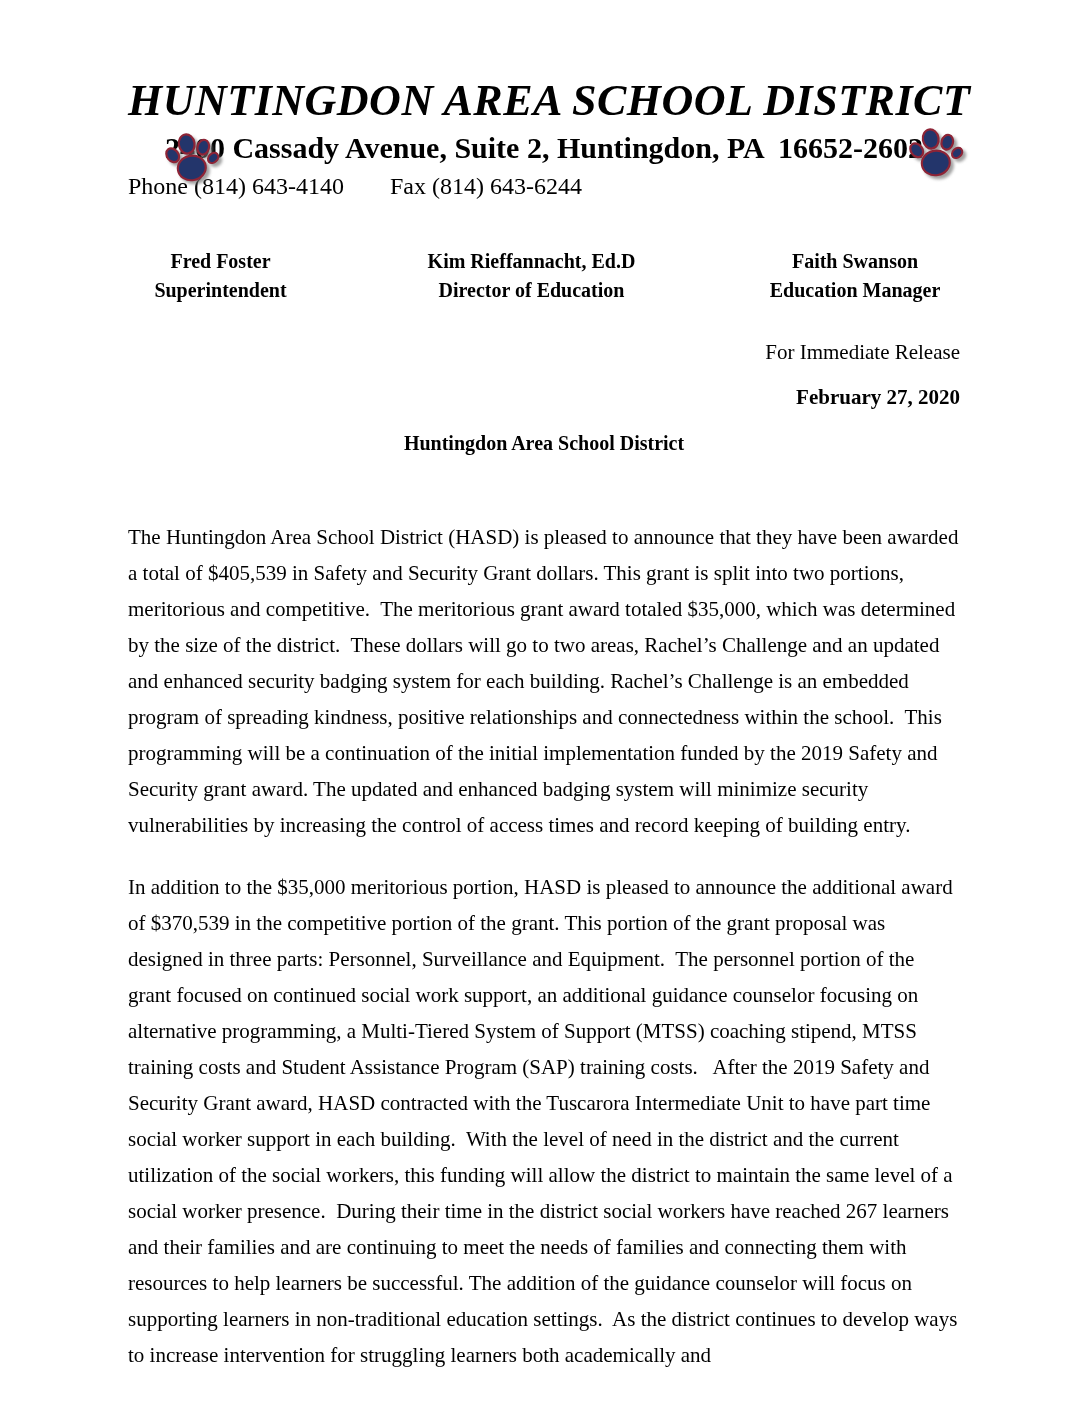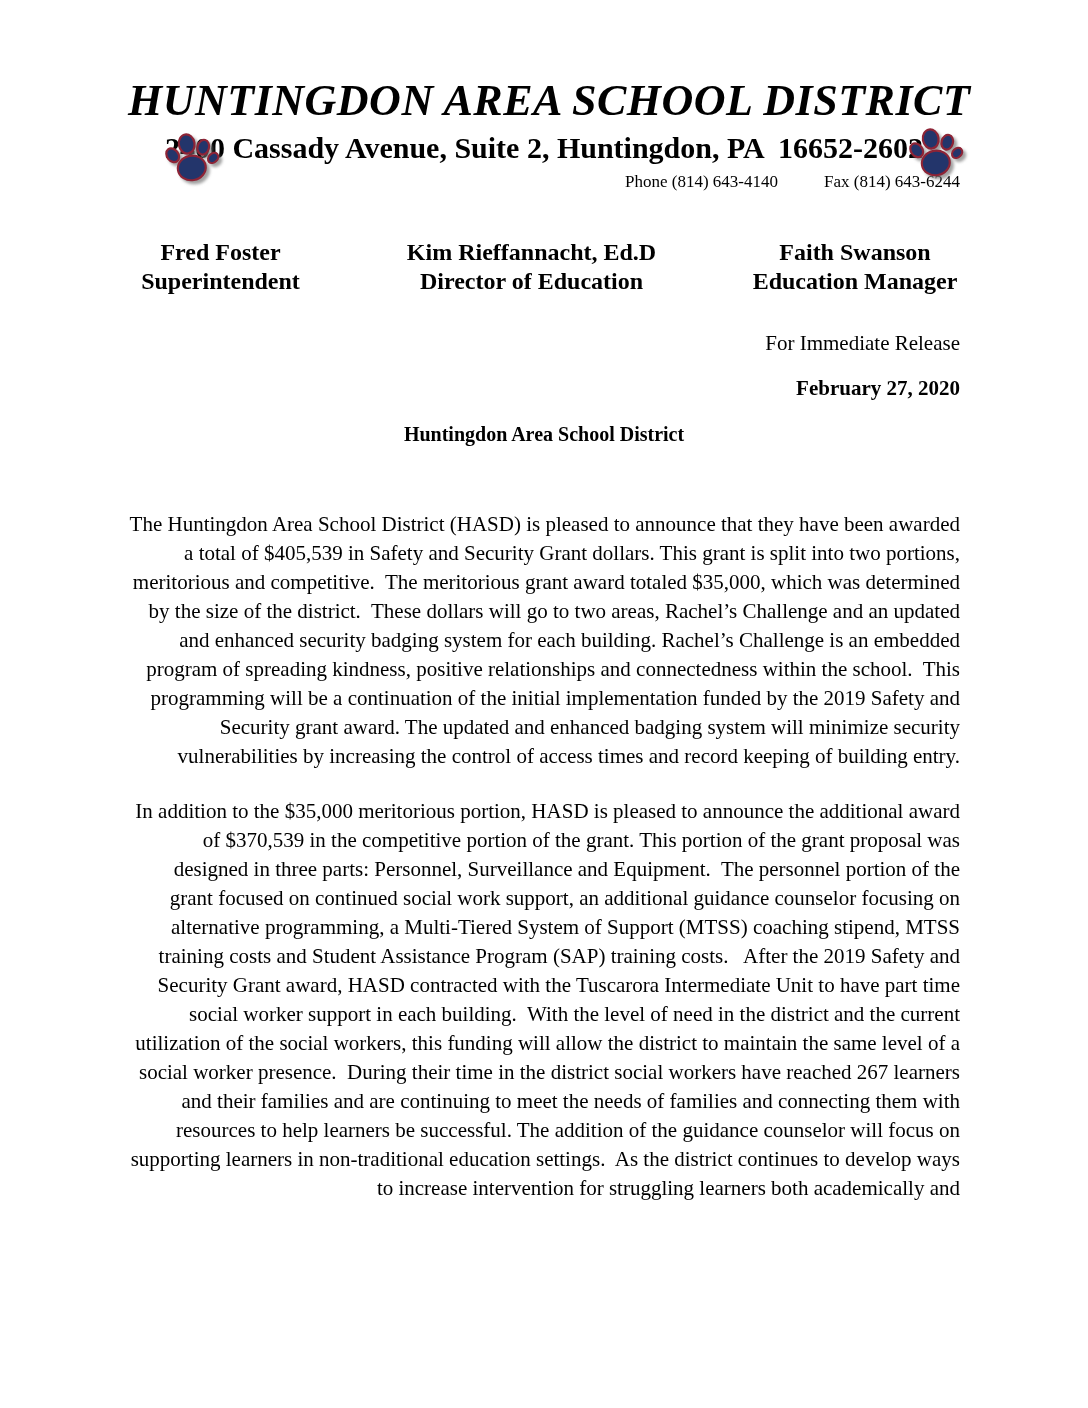--- a/index.html
+++ b/index.html
@@ -54,40 +54,40 @@
   .address-line {
     margin-top: 6px;
     text-align: center;
     font-weight: bold;
     font-size: 30px;
     line-height: 1.2;
     white-space: pre-wrap;
   }
   .phone-fax-line {
     margin-top: 5px;
-    text-align: right;
-    font-size: 17px;
+    text-align: left;
+    font-size: 24px;
     line-height: 1.25;
   }
   .phone-fax-line .fax { margin-left: 46px; }
 
   
   .staff-row {
     margin-top: 46px;
     display: flex;
     justify-content: space-between;
     align-items: flex-start;
   }
   .staff-col { text-align: center; }
   .staff-col.c1 { width: 185px; }
   .staff-col.c2 { width: 300px; }
   .staff-col.c3 { width: 210px; }
   .staff-name, .staff-title {
     font-weight: bold;
-    font-size: 24px;
+    font-size: 20px;
     line-height: 29px;
   }
 
   
   .release-block {
     margin-top: 34px;
     text-align: right;
     font-size: 21px;
     line-height: 26px;
   }
@@ -99,22 +99,22 @@
     text-align: center;
     font-weight: bold;
     font-size: 20px;
     line-height: 24px;
   }
 
   
   .body-text { margin-top: 64px; }
   .body-text p {
     font-size: 21px;
-    line-height: 29px;
-    text-align: right;
+    line-height: 36px;
+    text-align: left;
     white-space: pre-wrap;
   }
   .body-text p + p { margin-top: 26px; }
 </style>
 </head>
 <body>
 
 <div class="page">
 
   <header>

